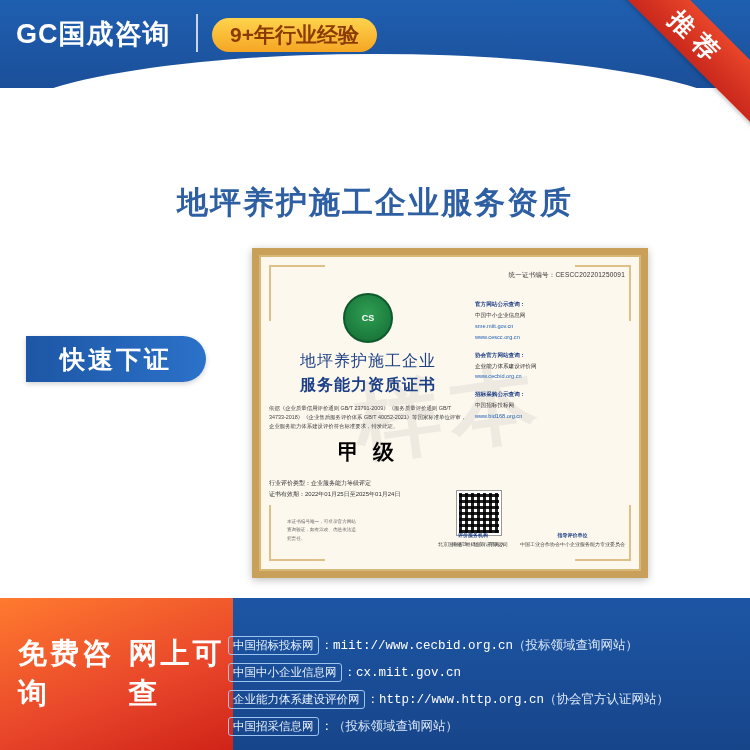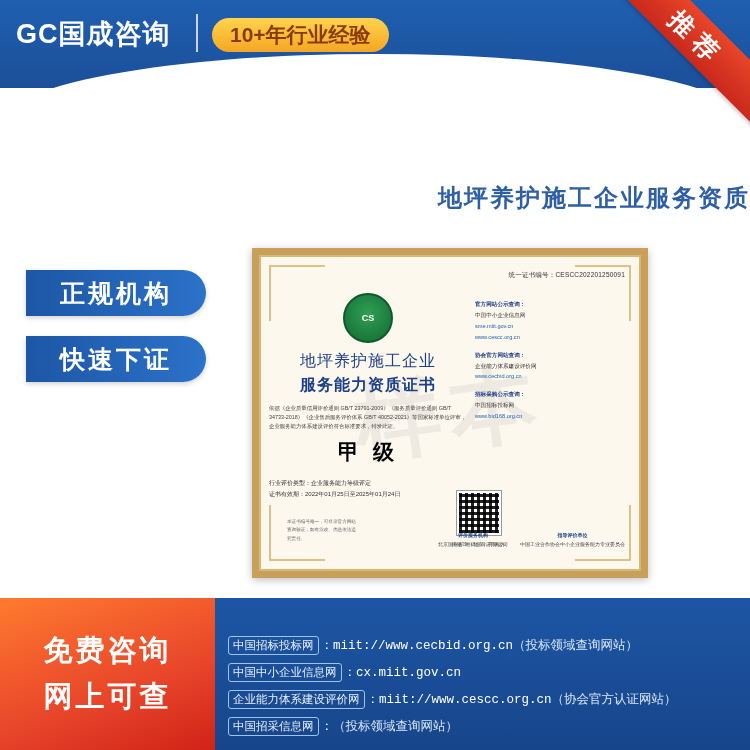--- a/index.html
+++ b/index.html
@@ -90,23 +90,23 @@
     font-weight: bold;
     letter-spacing: 8px;
     box-shadow: 0 2px 4px rgba(0,0,0,0.2);
   }
 
   
   .main-title {
     position: absolute;
     left: 0; top: 182px;
     width: 750px;
-    text-align: right;
+    text-align: center;
     color: #2e5fa3;
-    font-size: 24px;
+    font-size: 31px;
     font-weight: bold;
     letter-spacing: 2px;
   }
 
   
   .pill {
     position: absolute;
     left: 26px;
     width: 180px;
     height: 46px;
@@ -285,25 +285,25 @@
     width: 750px;
     height: 152px;
     background: linear-gradient(180deg, #1d56a5 0%, #17458a 100%);
   }
   .bottom-left {
     position: absolute;
     left: 0; bottom: 0;
     width: 215px; height: 152px;
     background: linear-gradient(160deg, #ff7a2f 0%, #e8452a 60%, #cf2318 100%);
     display: flex;
-    flex-direction: column;
     align-items: center;
     justify-content: center;
     gap: 6px;
     color: #fff;
+    padding-left: 18px;
   }
   .bl-line {
     font-size: 29px;
     font-weight: bold;
     letter-spacing: 3px;
   }
   .links {
     position: absolute;
     left: 228px; bottom: 14px;
     width: 512px;
@@ -333,28 +333,27 @@
 </head>
 <body>
 
 <div class="page">
 
   <div class="header-bar">
     <div class="brand">
       <span class="brand-text">GC国成咨询</span>
     </div>
     <div class="brand-divider"></div>
-    <div class="badge-exp">10+年行业经验</div>
+    <div class="badge-exp">9+年行业经验</div>
   </div>
 
   <div class="ribbon">推荐</div>
 
   <div class="main-title">地坪养护施工企业服务资质</div>
 
-  <div class="pill pill-0">正规机构</div>
   <div class="pill pill-1">快速下证</div>
 
   <div class="cert-frame">
     <div class="cert-inner">
       <div class="cert-orn orn-tl"></div>
       <div class="cert-orn orn-tr"></div>
       <div class="cert-orn orn-bl"></div>
       <div class="cert-orn orn-br"></div>
 
       <div class="cert-no">
@@ -426,21 +425,21 @@
         <span class="link-note">（投标领域查询网站）</span>
       </div>
       <div class="link-row">
         <span class="link-tag">中国中小企业信息网</span>
         <span>：</span>
         <span class="link-url">cx.miit.gov.cn</span>
       </div>
       <div class="link-row">
         <span class="link-tag">企业能力体系建设评价网</span>
         <span>：</span>
-        <span class="link-url">miit://www.cescc.org.cn</span>
+        <span class="link-url">http://www.http.org.cn</span>
         <span class="link-note">（协会官方认证网站）</span>
       </div>
       <div class="link-row">
         <span class="link-tag">中国招采信息网</span>
         <span>：</span>
         <span class="link-note">（投标领域查询网站）</span>
       </div>
     </div>
   </div>
 

